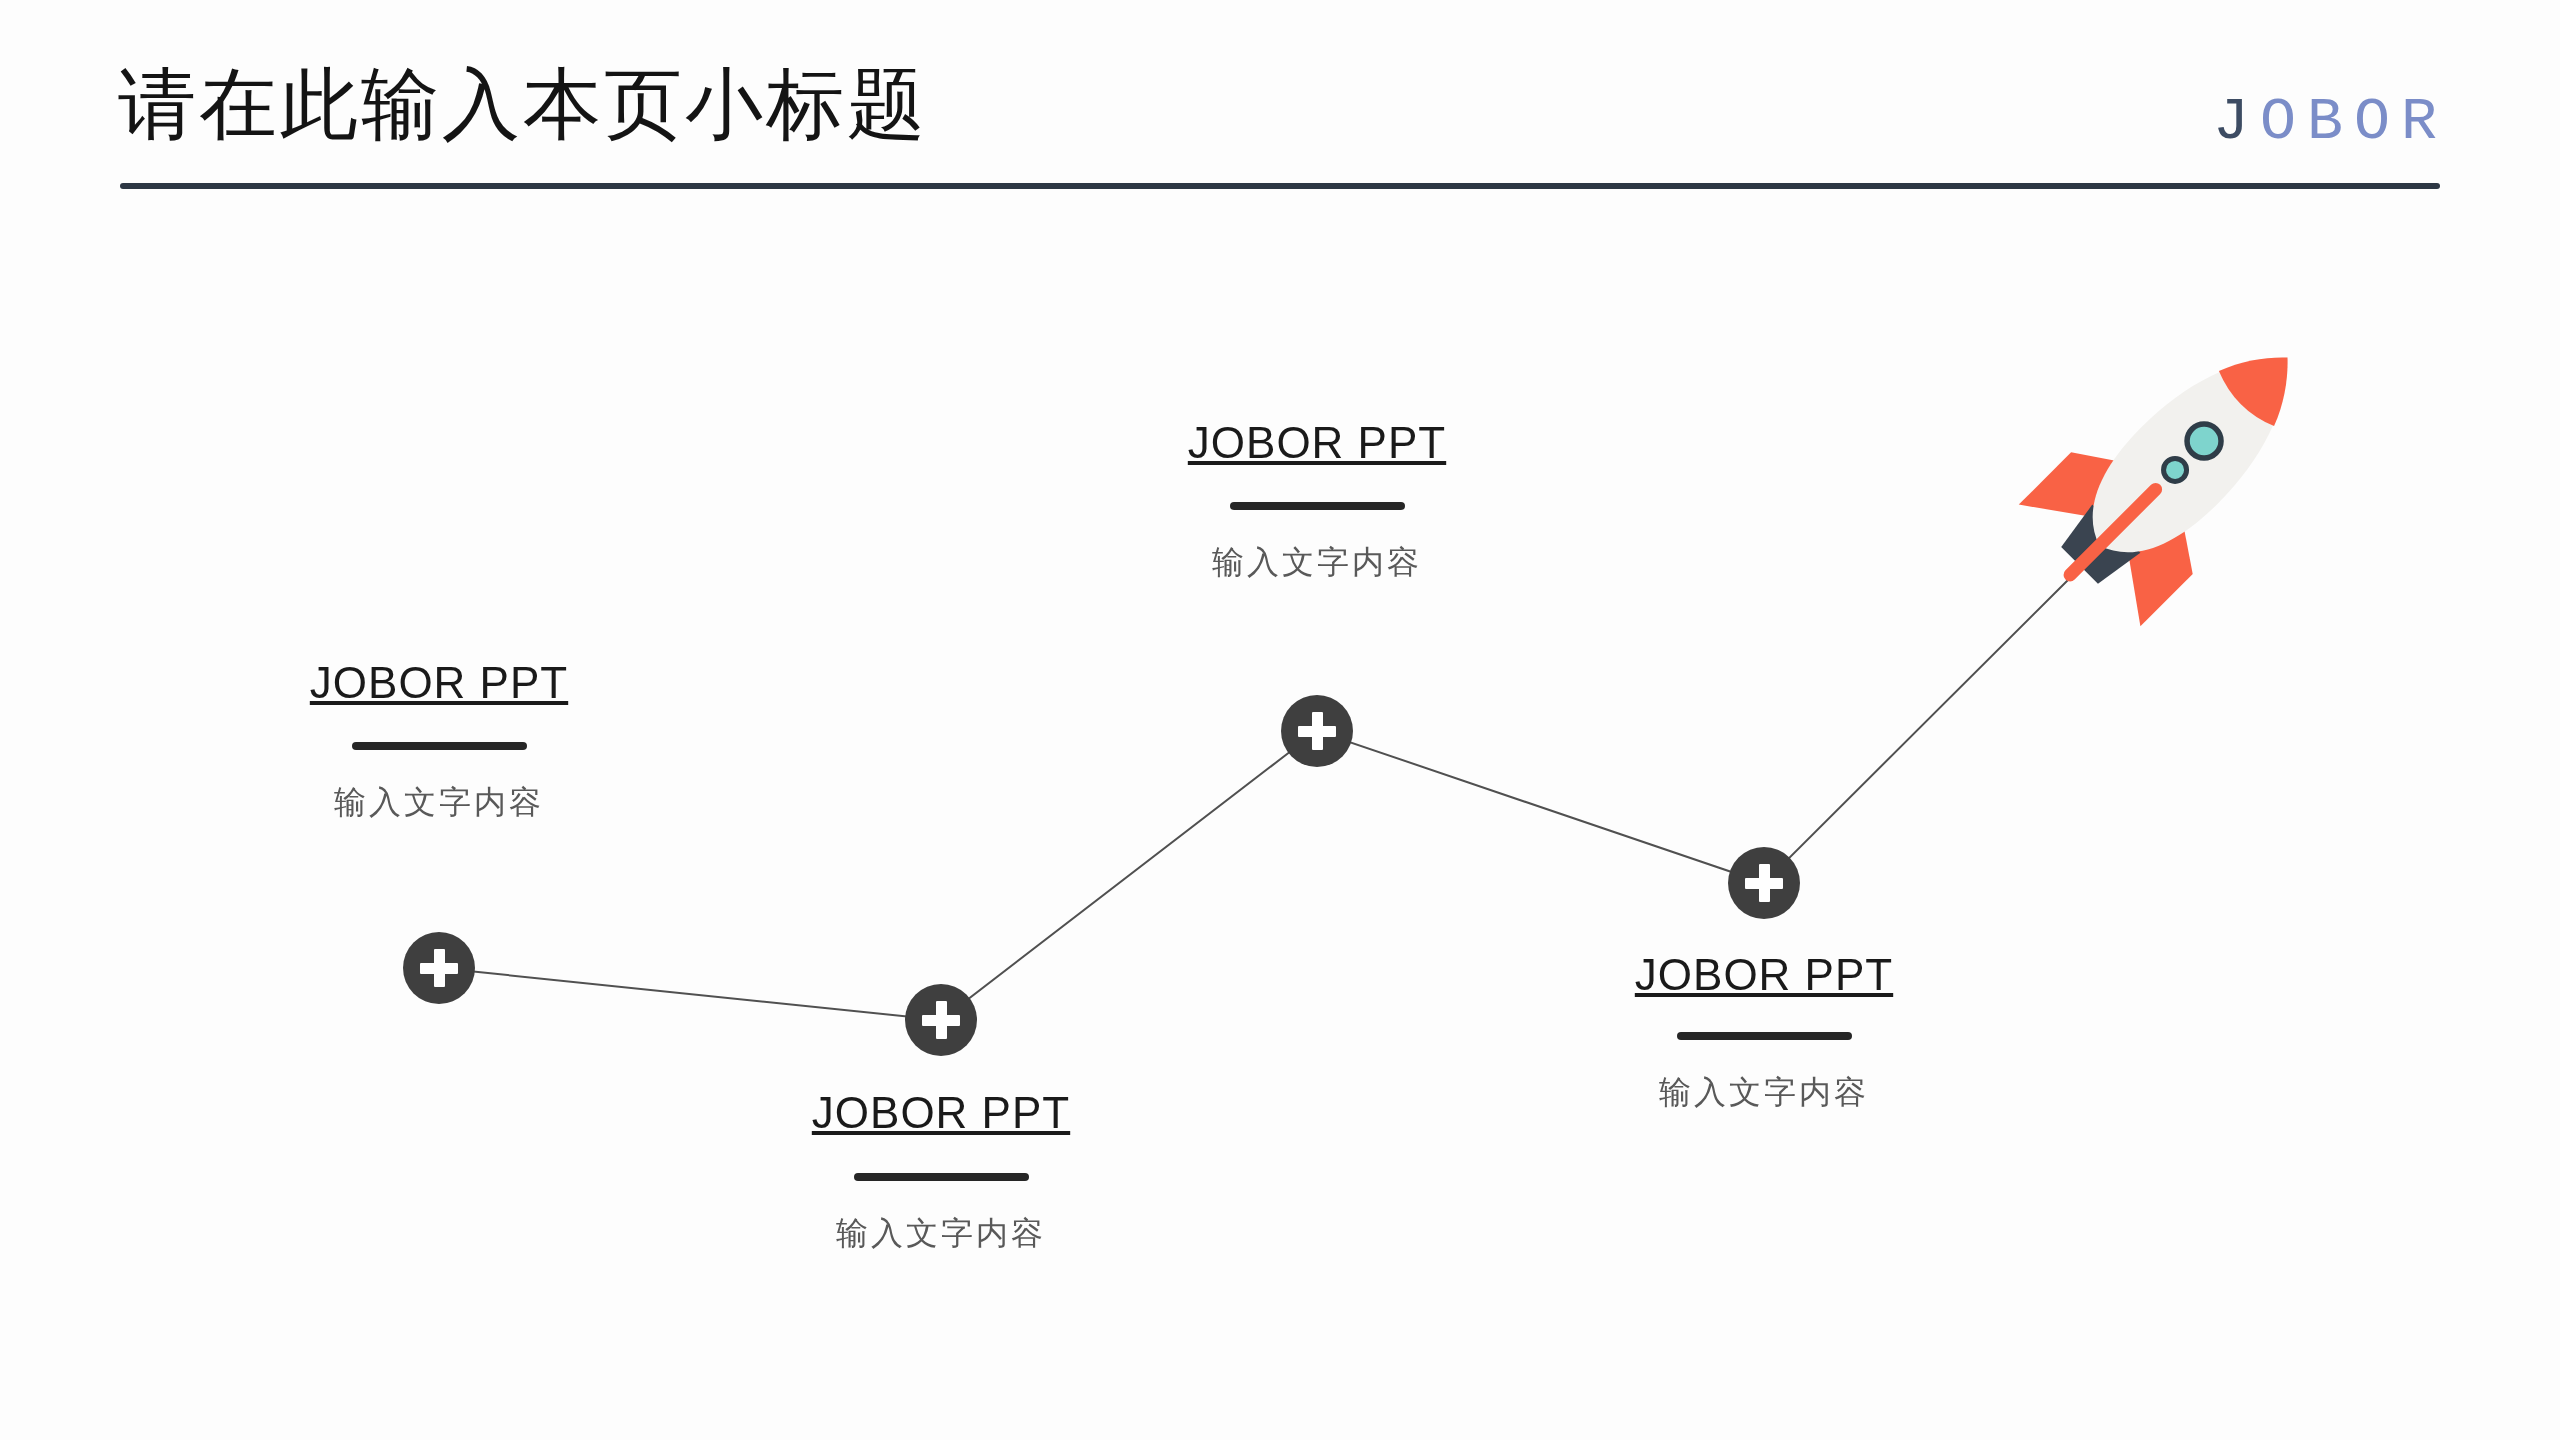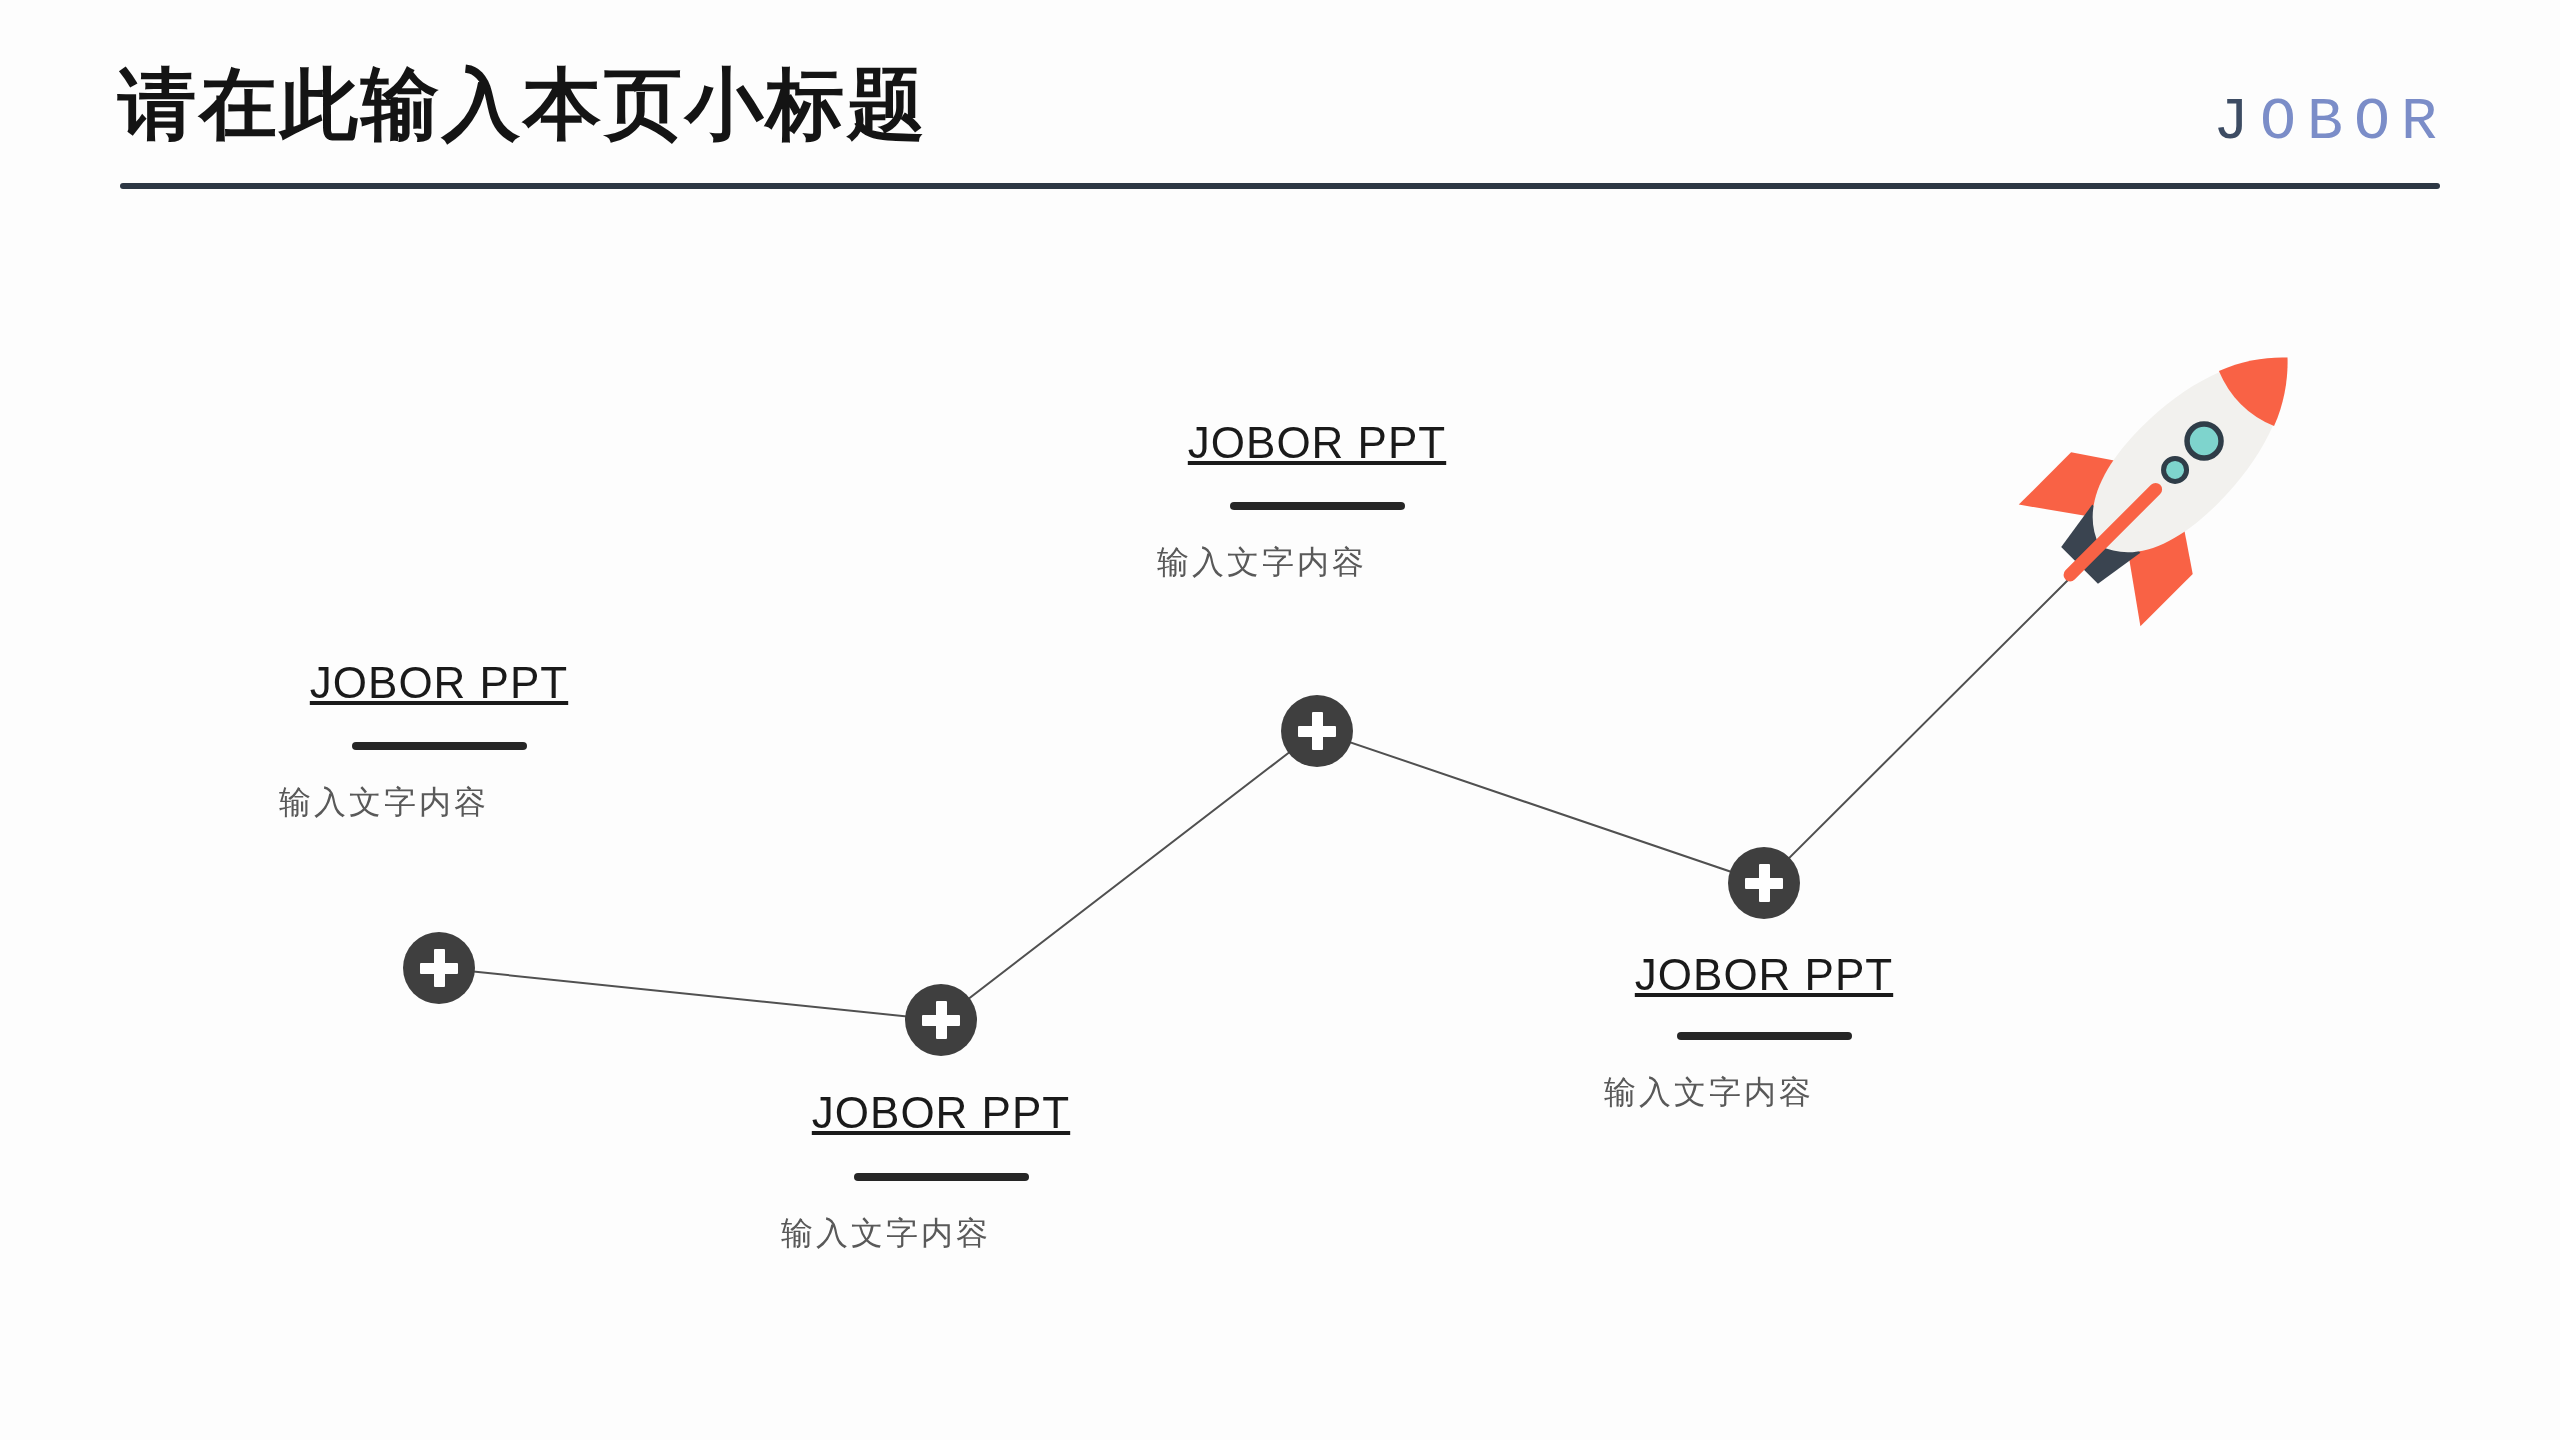--- a/index.html
+++ b/index.html
@@ -8,21 +8,21 @@
     font-family:"Liberation Sans", sans-serif;
     background:#fdfdfd;
     position:relative;
     overflow:hidden;
   }
   .slide { position:absolute; inset:0; }
 
   
   .page-title {
     position:absolute; left:118px; top:58px;
-    font-size:78px; line-height:92px; font-weight:700;
+    font-size:78px; line-height:92px; font-weight:400;
     letter-spacing:3px; color:#141414;
     font-family:"Liberation Sans", sans-serif;
   }
   .brand-logo {
     position:absolute; right:112px; top:92px;
     font-family:Liberation Mono, monospace;
     font-size:60px; line-height:60px; font-weight:400;
     letter-spacing:11px; color:#7b8dc8;
     white-space:nowrap;
   }
@@ -54,21 +54,21 @@
   .m-title {
     position:absolute; width:320px; text-align:center;
     font-size:44px; line-height:46px; font-weight:400;
     letter-spacing:1px; color:#1a1a1a;text-decoration:underline;
   }
   .m-line {
     position:absolute; width:175px; height:8px; border-radius:4px;
     background:#262626;
   }
   .m-desc {
-    position:absolute; width:320px; text-align:left;
+    position:absolute; width:320px; text-align:center;
     font-size:32px; line-height:38px; font-weight:400;
     letter-spacing:3px; color:#595959;
   }
   .t1 { left:279px;  top:660px;  }
   .l1 { left:352px;  top:742px;  }
   .d1 { left:279px;  top:783px;  }
 
   .t2 { left:781px;  top:1090px; }
   .l2 { left:854px;  top:1173px; }
   .d2 { left:781px;  top:1214px; }

